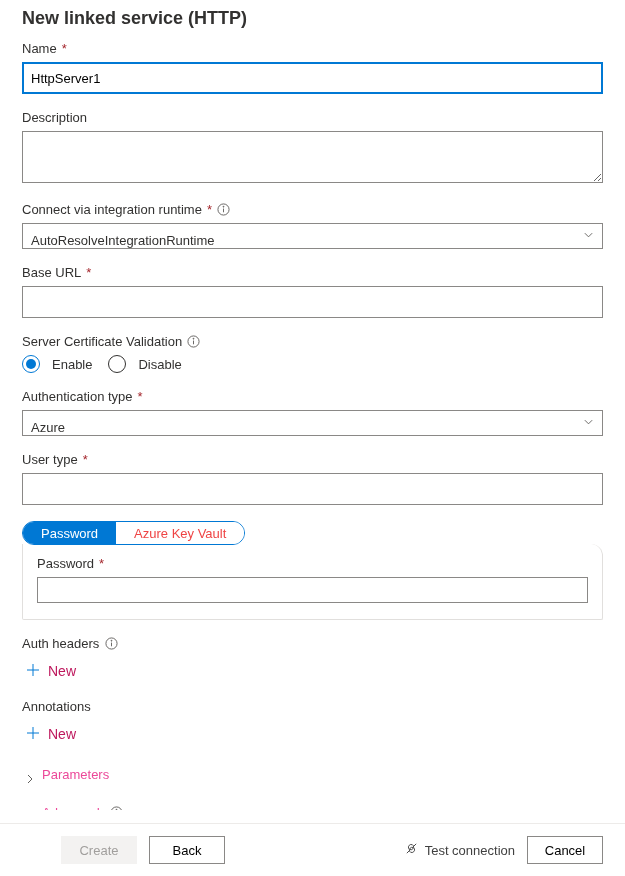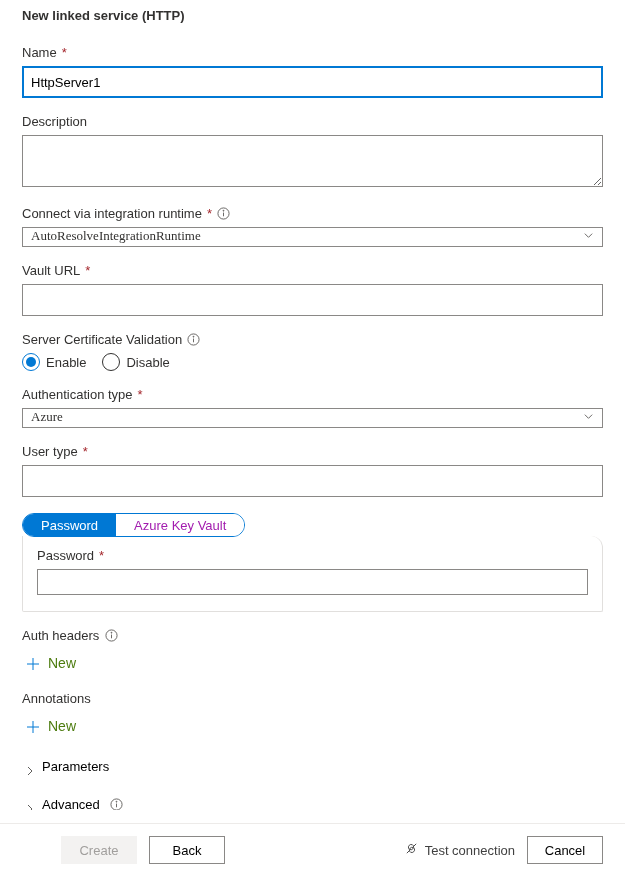--- a/index.html
+++ b/index.html
@@ -12,23 +12,23 @@
     height: 876px;
     overflow: hidden;
     position: relative;
   }
   .panel {
     padding: 8px 22px 0 22px;
     height: 810px;
     overflow-y: auto;
   }
   h1 {
-    font-size: 13px;
+    font-size: 18px;
     font-weight: 600;
-    margin-bottom: 22px;
+    margin-bottom: 12px;
   }
   .field { margin-bottom: 16px; }
   .label {
     display: flex;
     align-items: center;
     gap: 5px;
     font-size: 13px;
     color: #323130;
     margin-bottom: 6px;
   }
@@ -53,39 +53,38 @@
     border: 1px solid #0078d4;
     box-shadow: inset 0 0 0 1px #0078d4;
   }
   textarea {
     height: 52px;
     resize: both;
   }
   .select {
     position: relative;
     width: 100%;
-    height: 20px;
+    height: 26px;
     border: 1px solid #8a8886;
     background: #fff;
     display: flex;
-    align-items: flex-start;
+    align-items: flex-end;
     padding: 0 8px;
     cursor: pointer;
-    font-family: Liberation Serif, serif;
   }
   .select .chev {
     position: absolute;
     right: 8px;
     top: 50%;
     transform: translateY(-50%);
     color: #605e5c;
   }
   .radio-row { display: flex; gap: 16px; align-items: center; margin-top:4px;}
   .radio {
-    display: flex; align-items: center; gap: 6px; cursor: pointer;
+    display: flex; align-items: center; gap: 12px; cursor: pointer;
   }
   .radio-outer {
     width: 18px; height: 18px; border-radius: 50%;
     border: 1px solid #323130;
     display:flex; align-items:center; justify-content:center;
   }
   .radio.selected .radio-outer { border-color: #0078d4; }
   .radio-inner {
     width: 10px; height: 10px; border-radius: 50%;
     background: transparent;
@@ -97,55 +96,55 @@
     border-radius: 14px;
     overflow: hidden;
     height: 24px;
   }
   .pill {
     padding: 0 18px;
     display: flex; align-items: center;
     font-size: 13px;
     cursor: pointer;
     background:#fff;
-    color:#a21caf;
+    color:#ef4444;
   }
   .pill.active {
     background: #0078d4;
     color: #fff;
   }
   .nested-box {
     border: 1px solid #e1dfdd;
     border-top: none;
     padding: 12px 14px 16px 14px;
     margin-top: -1px;
     border-radius: 0 12px 2px 2px;
   }
   .nested-box .field { margin-bottom: 0;}
   .add-new {
-    display: flex; align-items: flex-end; gap: 8px;
-    color: #4d7c0f;
+    display: flex; align-items: flex-start; gap: 8px;
+    color: #be185d;
     font-size: 14px;
     padding: 6px 4px;
     cursor: pointer;
     width: fit-content;
   }
   .plus {
     width: 14px; height: 14px;
     display: inline-flex;
     color:#0078d4;
   }
   .section-label {
     display: flex; align-items: center; gap:6px; margin-bottom:6px;
   }
   .expander {
     display: flex; align-items: center; gap: 8px;
     padding: 5px 4px;
     cursor: pointer;
-    color: #000000;
+    color: #ec4899;
   }
   .expander .caret {
     width: 8px; height: 8px;
     color: #605e5c;
   }
   .footer {
     position: absolute;
     bottom: 0; left: 0; right: 0;
     border-top: 1px solid #edebe9;
     padding: 12px 22px;
@@ -218,21 +217,21 @@
       <span class="chev">
         <svg width="11" height="11" viewBox="0 0 12 12">
             <path d="M2 4 L6 8 L10 4" fill="none" stroke="currentColor" stroke-width="1"></path>
           </svg>
       </span>
     </div>
   </div>
 
   <div class="field">
     <div class="label">
-      <span>Vault URL</span>
+      <span>Base URL</span>
         <span class="req">*</span>
     </div>
     <input type="text" style="">
   </div>
 
   <div class="field">
     <div class="label">
       <span>Server Certificate Validation</span>
       <span class="info-icon">
         <svg viewBox="0 0 14 14" fill="none" stroke="currentColor">

